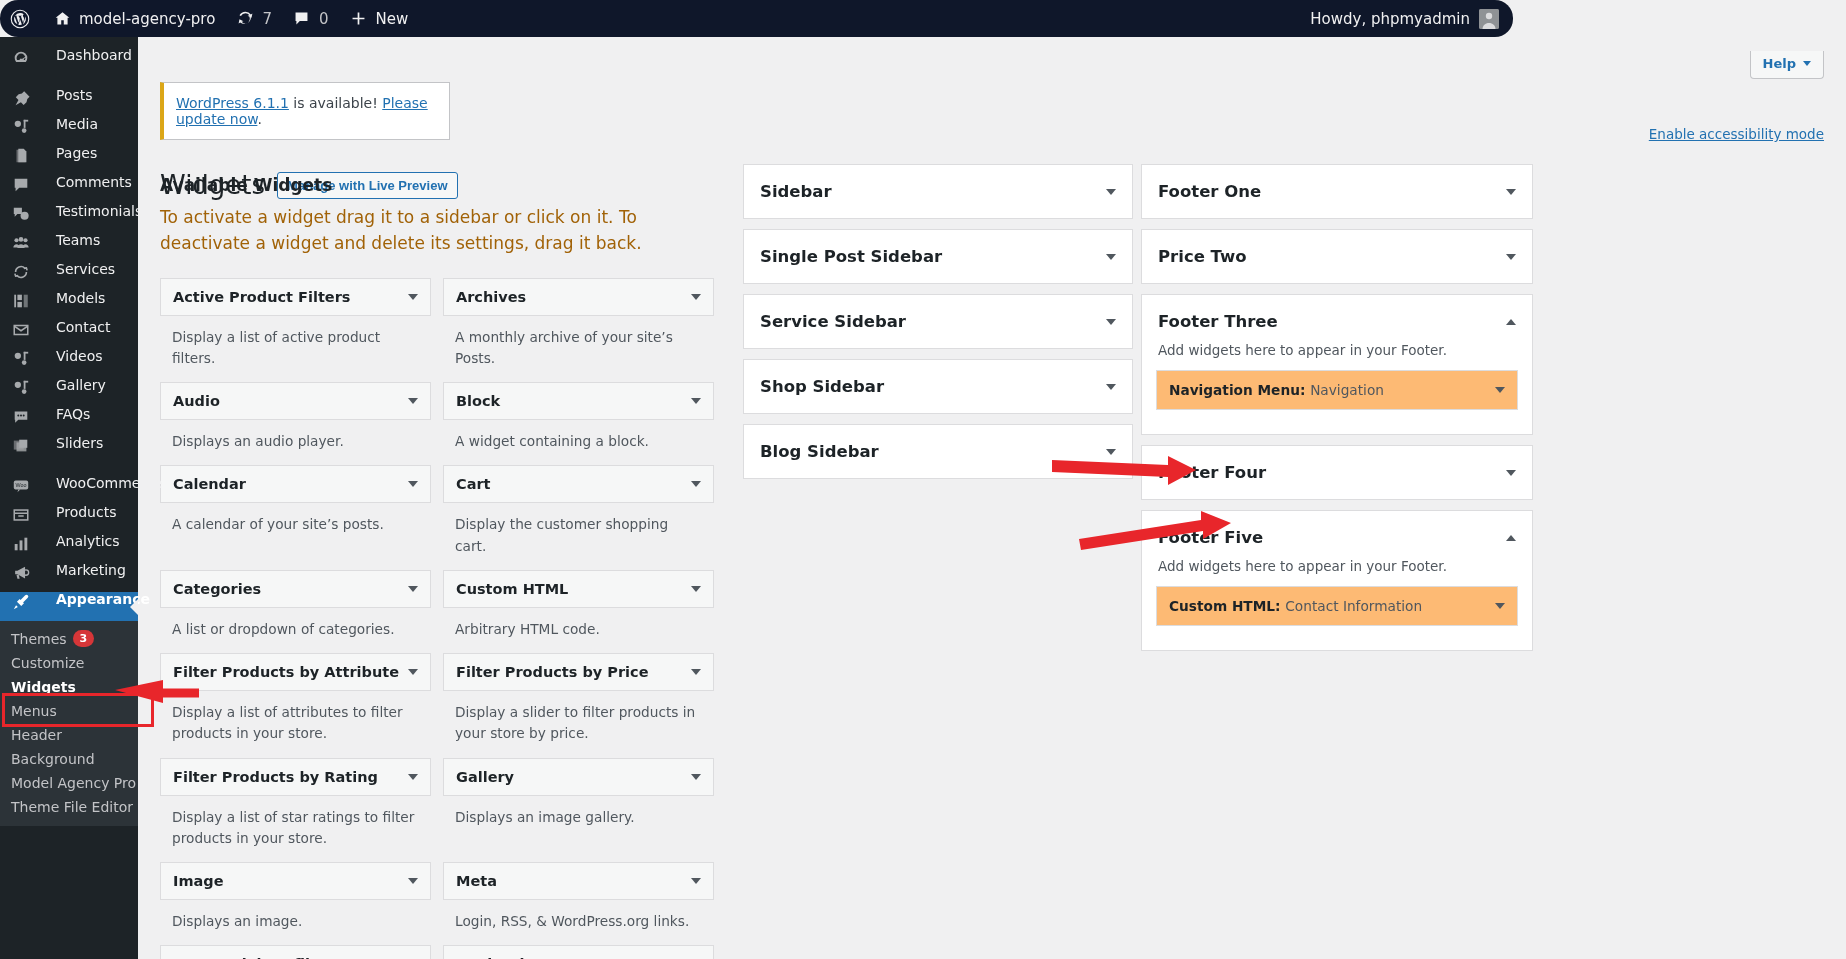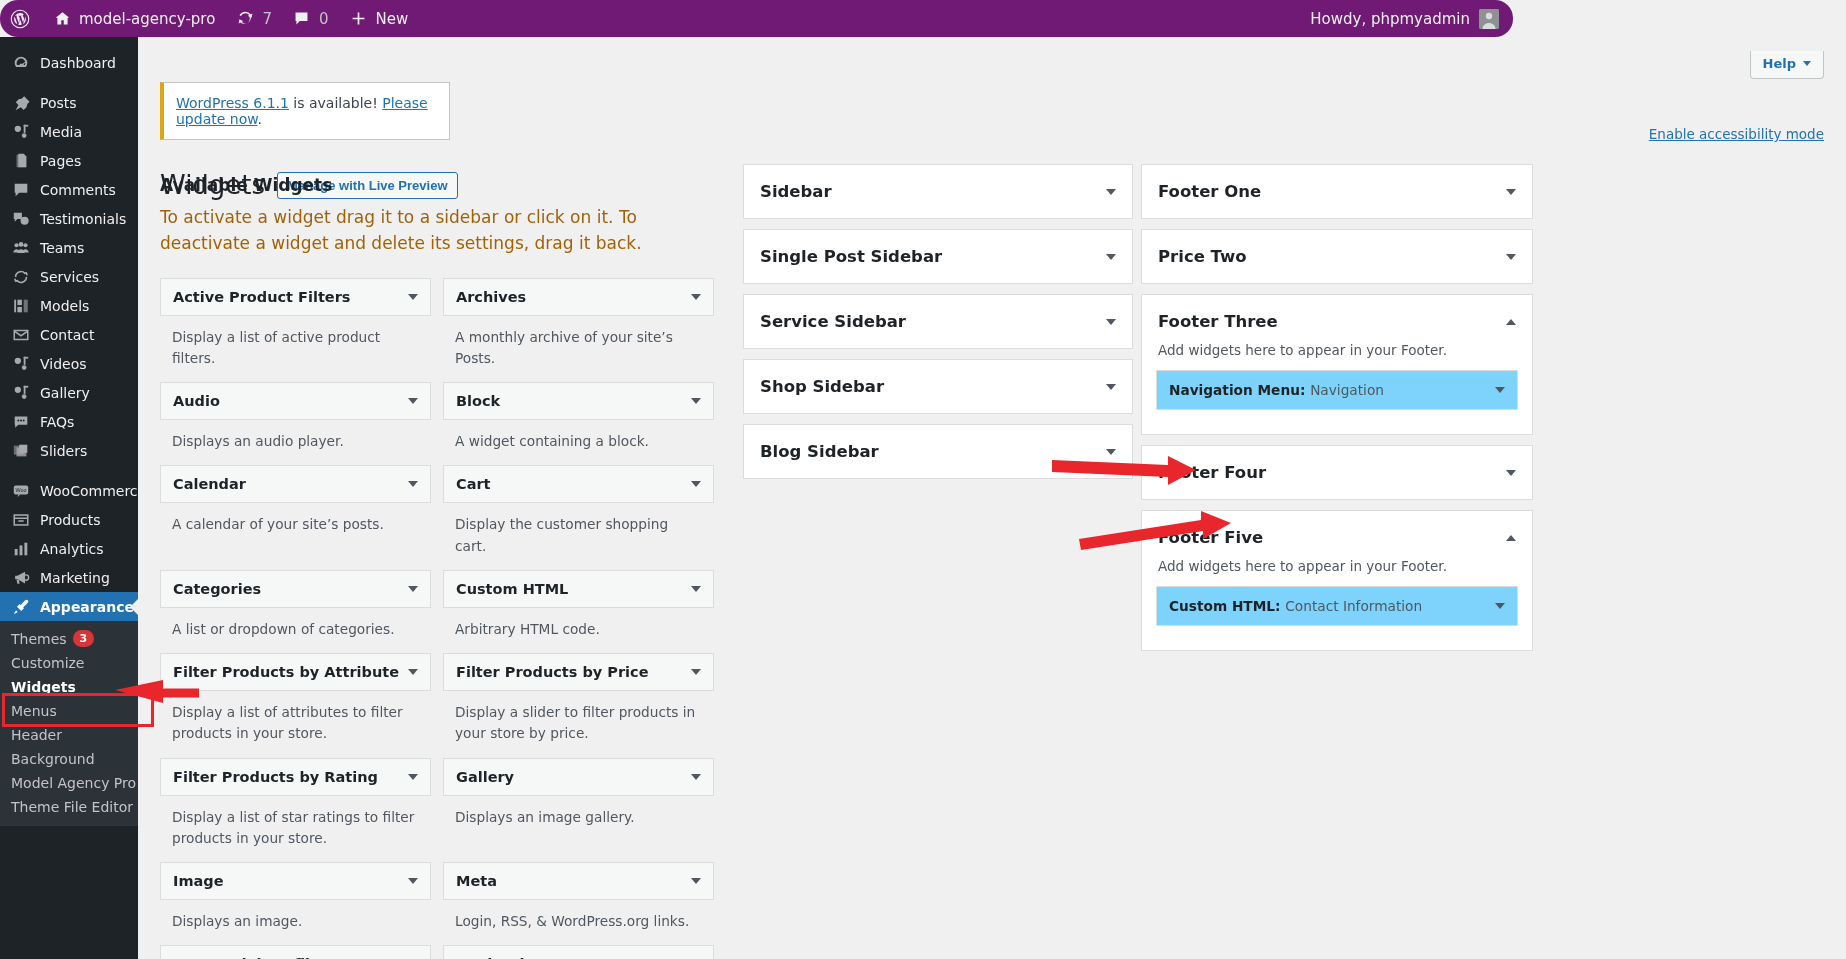--- a/index.html
+++ b/index.html
@@ -7,21 +7,21 @@
   body {
     font-family: "DejaVu Sans", "Liberation Sans", sans-serif;
     background: #f0f0f1;
     color: #3c434a;
     font-size: 15px;
   }
 
   
   #adminbar {
     position: absolute; top: 0; left: 0; width: 1513px; height: 37px;
-    background: #701a75; color: #f0f0f1;
+    background: #0f172a; color: #f0f0f1;
     display: flex; align-items: center;
     font-size: 15px; z-index: 40; border-radius: 18px;
   }
   .ab-item {
     display: flex; align-items: center; gap: 7px;
     height: 37px; padding: 0 10px; color: #f0f0f1; white-space: nowrap;
   }
   .ab-logo { padding: 0 12px 0 10px; }
   .ab-spacer { flex: 1; }
   .ab-right { padding-right: 14px; gap: 9px; }
@@ -30,21 +30,21 @@
     display: flex; align-items: flex-end; justify-content: center; overflow: hidden;
   }
   .ab-count { color: #c3c4c7; }
 
   
   #adminmenu {
     position: absolute; top: 37px; left: 0; width: 138px; height: 922px;
     background: #1d2327; color: #f0f0f1; font-size: 14px; z-index: 30;
   }
   .menu-top {
-    display: flex; align-items: center; gap: 9px;
+    display: flex; align-items: flex-start; gap: 25px;
     height: 29px; padding: 0 0 0 11px; color: #f0f0f1; position: relative;
   }
   .menu-top .mlabel { line-height: 1; }
   .menu-sep { height: 11px; }
   .menu-top.current {
     background: #2271b1; color: #fff; font-weight: 600;
   }
   .menu-top.current .arrow {
     position: absolute; right: 0; top: 50%; transform: translateY(-50%);
     width: 0; height: 0; border-top: 8px solid transparent;
@@ -140,21 +140,21 @@
   
   .sbbox { background: #fff; border: 1px solid #dcdcde; margin-bottom: 10px; }
   .sbbox-head {
     display: flex; align-items: center; justify-content: space-between;
     padding: 17px 16px; cursor: pointer;
   }
   .sbbox-title { font-size: 16.5px; font-weight: 700; color: #1d2327; }
   .sbbox-body { padding: 0 14px 24px 14px; }
   .sbbox-desc { font-size: 13.5px; color: #50575e; margin: -6px 0 12px 2px; }
   .inner-widget {
-    background: #7dd3fc; border: 1px solid #dcdcde;
+    background: #fdba74; border: 1px solid #dcdcde;
     display: flex; align-items: center; justify-content: space-between;
     padding: 11px 12px;
   }
   .inner-widget-title { font-size: 13.7px; font-weight: 700; color: #1d2327; }
   .inner-widget-title .wname { font-weight: 400; color: #50575e; }
 
   
   .anno { position: absolute; z-index: 60; pointer-events: none; }
   .anno-box {
     border: 3px solid #e8262b; background: transparent;

